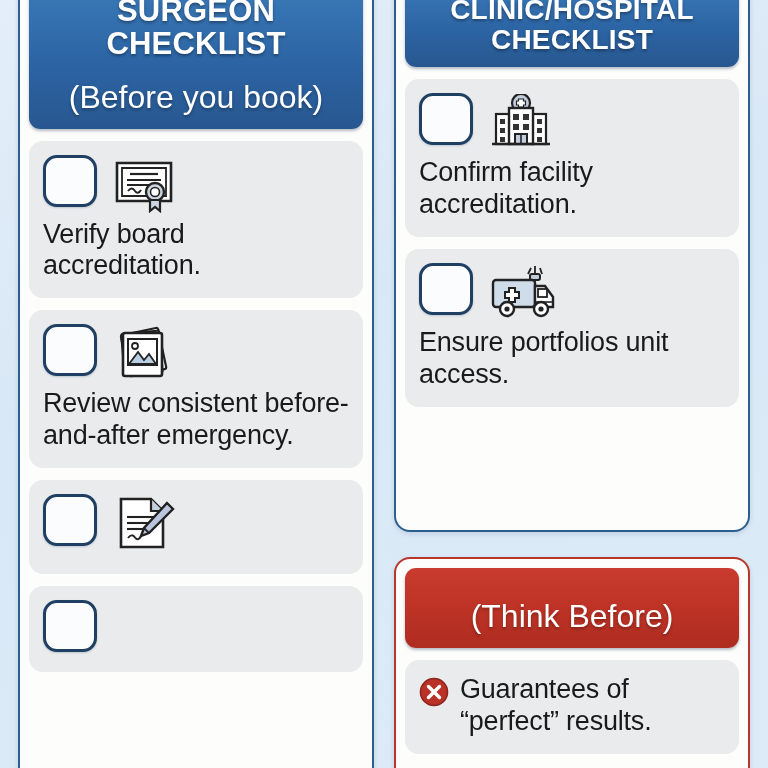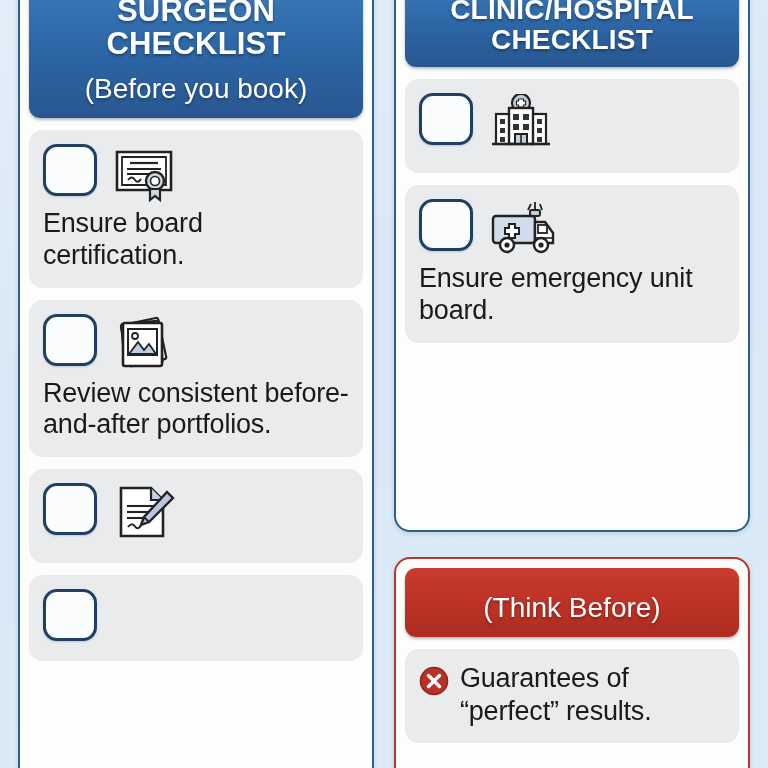--- a/index.html
+++ b/index.html
@@ -96,24 +96,24 @@
     line-height: 1.06;
     letter-spacing: 0.2px;
     text-shadow: 0 2px 3px rgba(0,0,0,0.35);
   }
 
   .header-title.small {
     font-size: 28px;
   }
 
   .header-sub {
-    font-size: 28px;
+    font-size: 32px;
     font-weight: normal;
     line-height: 1.15;
-    margin-top: 12px;
+    margin-top: 18px;
     text-shadow: 0 2px 3px rgba(0,0,0,0.3);
   }
 
   
   .cards {
     display: flex;
     flex-direction: column;
     gap: 12px;
     flex: 1 1 auto;
   }
@@ -209,42 +209,42 @@
                 <line x1="19" y1="17" x2="47" y2="17" stroke="#222" stroke-width="2.2"></line>
                 <line x1="16" y1="23" x2="50" y2="23" stroke="#222" stroke-width="2.2"></line>
                 <line x1="16" y1="28" x2="50" y2="28" stroke="#222" stroke-width="2.2"></line>
                 <path d="M17 34 q4 -5 7 0 q3 4 6 -1" fill="none" stroke="#222" stroke-width="2"></path>
                 <circle cx="44" cy="35" r="9" fill="#ccd6e0" stroke="#222" stroke-width="2.4"></circle>
                 <circle cx="44" cy="35" r="4.5" fill="#ffffff" stroke="#222" stroke-width="1.6"></circle>
                 <path d="M39 43 L39 54 L44 50 L49 54 L49 43 Z" fill="#ccd6e0" stroke="#222" stroke-width="2.2"></path>
               </svg>
             </div>
           </div>
-          <div class="card-text">Ensure board certification.</div>
+          <div class="card-text">Verify board accreditation.</div>
         </div>
 
         <div class="card">
           <div class="card-top">
             <div class="checkbox"></div>
             <div class="card-icon">
               <svg width="66" height="60" viewBox="0 0 66 60">
                 <g transform="rotate(-12 33 30)">
                   <rect x="14" y="7" width="38" height="42" rx="2" fill="#ffffff" stroke="#222" stroke-width="2.2"></rect>
                 </g>
                 <g transform="rotate(-5 33 30)">
                   <rect x="12" y="8" width="38" height="42" rx="2" fill="#ffffff" stroke="#222" stroke-width="2.2"></rect>
                 </g>
                 <rect x="12" y="9" width="39" height="43" rx="2" fill="#ffffff" stroke="#222" stroke-width="2.6"></rect>
                 <rect x="17" y="15" width="29" height="26" fill="#ffffff" stroke="#222" stroke-width="2"></rect>
                 <circle cx="24" cy="22" r="3" fill="none" stroke="#222" stroke-width="1.8"></circle>
                 <path d="M18 40 L27 28 L33 36 L38 30 L45 40 Z" fill="#b9cfe4" stroke="#222" stroke-width="1.8"></path>
               </svg>
             </div>
           </div>
-          <div class="card-text">Review consistent before-and-after portfolios.</div>
+          <div class="card-text">Review consistent before-and-after emergency.</div>
         </div>
 
         <div class="card">
           <div class="card-top">
             <div class="checkbox"></div>
             <div class="card-icon">
               <svg width="66" height="58" viewBox="0 0 66 58">
                 <path d="M10 4 L40 4 L52 16 L52 52 L10 52 Z" fill="#ffffff" stroke="#222" stroke-width="2.6"></path>
                 <path d="M40 4 L40 16 L52 16" fill="#c6cfdd" stroke="#222" stroke-width="2.2"></path>
                 <line x1="16" y1="22" x2="44" y2="22" stroke="#222" stroke-width="2.1"></line>
@@ -301,20 +301,21 @@
                 <rect x="26" y="20" width="6" height="6" fill="#333"></rect>
                 <rect x="36" y="20" width="6" height="6" fill="#333"></rect>
                 <rect x="26" y="30" width="6" height="6" fill="#333"></rect>
                 <rect x="36" y="30" width="6" height="6" fill="#333"></rect>
                 <rect x="28" y="40" width="12" height="10" fill="#c2cedd" stroke="#222" stroke-width="2"></rect>
                 <line x1="34" y1="40" x2="34" y2="50" stroke="#222" stroke-width="1.6"></line>
                 <line x1="5" y1="50" x2="63" y2="50" stroke="#222" stroke-width="2.6"></line>
               </svg>
             </div>
           </div>
+          <div class="card-text">Confirm facility accreditation.</div>
         </div>
 
         <div class="card">
           <div class="card-top">
             <div class="checkbox"></div>
             <div class="card-icon">
               <svg width="72" height="58" viewBox="0 0 72 58">
                 <line x1="44" y1="4" x2="41" y2="10" stroke="#222" stroke-width="1.8"></line>
                 <line x1="48" y1="2" x2="48" y2="9" stroke="#222" stroke-width="1.8"></line>
                 <line x1="53" y1="4" x2="55" y2="10" stroke="#222" stroke-width="1.8"></line>
@@ -324,21 +325,21 @@
                 <rect x="51" y="25" width="9" height="8" fill="#ffffff" stroke="#222" stroke-width="1.8"></rect>
                 <path d="M22 24 L28 24 L28 28 L32 28 L32 34 L28 34 L28 38 L22 38 L22 34 L18 34 L18 28 L22 28 Z" fill="#ffffff" stroke="#222" stroke-width="2"></path>
                 <line x1="48" y1="38" x2="66" y2="38" stroke="#222" stroke-width="1.6"></line>
                 <circle cx="20" cy="45" r="7" fill="#ffffff" stroke="#222" stroke-width="2.4"></circle>
                 <circle cx="20" cy="45" r="2.6" fill="#222"></circle>
                 <circle cx="54" cy="45" r="7" fill="#ffffff" stroke="#222" stroke-width="2.4"></circle>
                 <circle cx="54" cy="45" r="2.6" fill="#222"></circle>
               </svg>
             </div>
           </div>
-          <div class="card-text">Ensure emergency unit board.</div>
+          <div class="card-text">Ensure portfolios unit access.</div>
         </div>
 
       </div>
     </div>
 
     <div class="panel redflags">
 
       <div class="panel-header red">
         <div class="header-sub">(Think Before)</div>
       </div>

